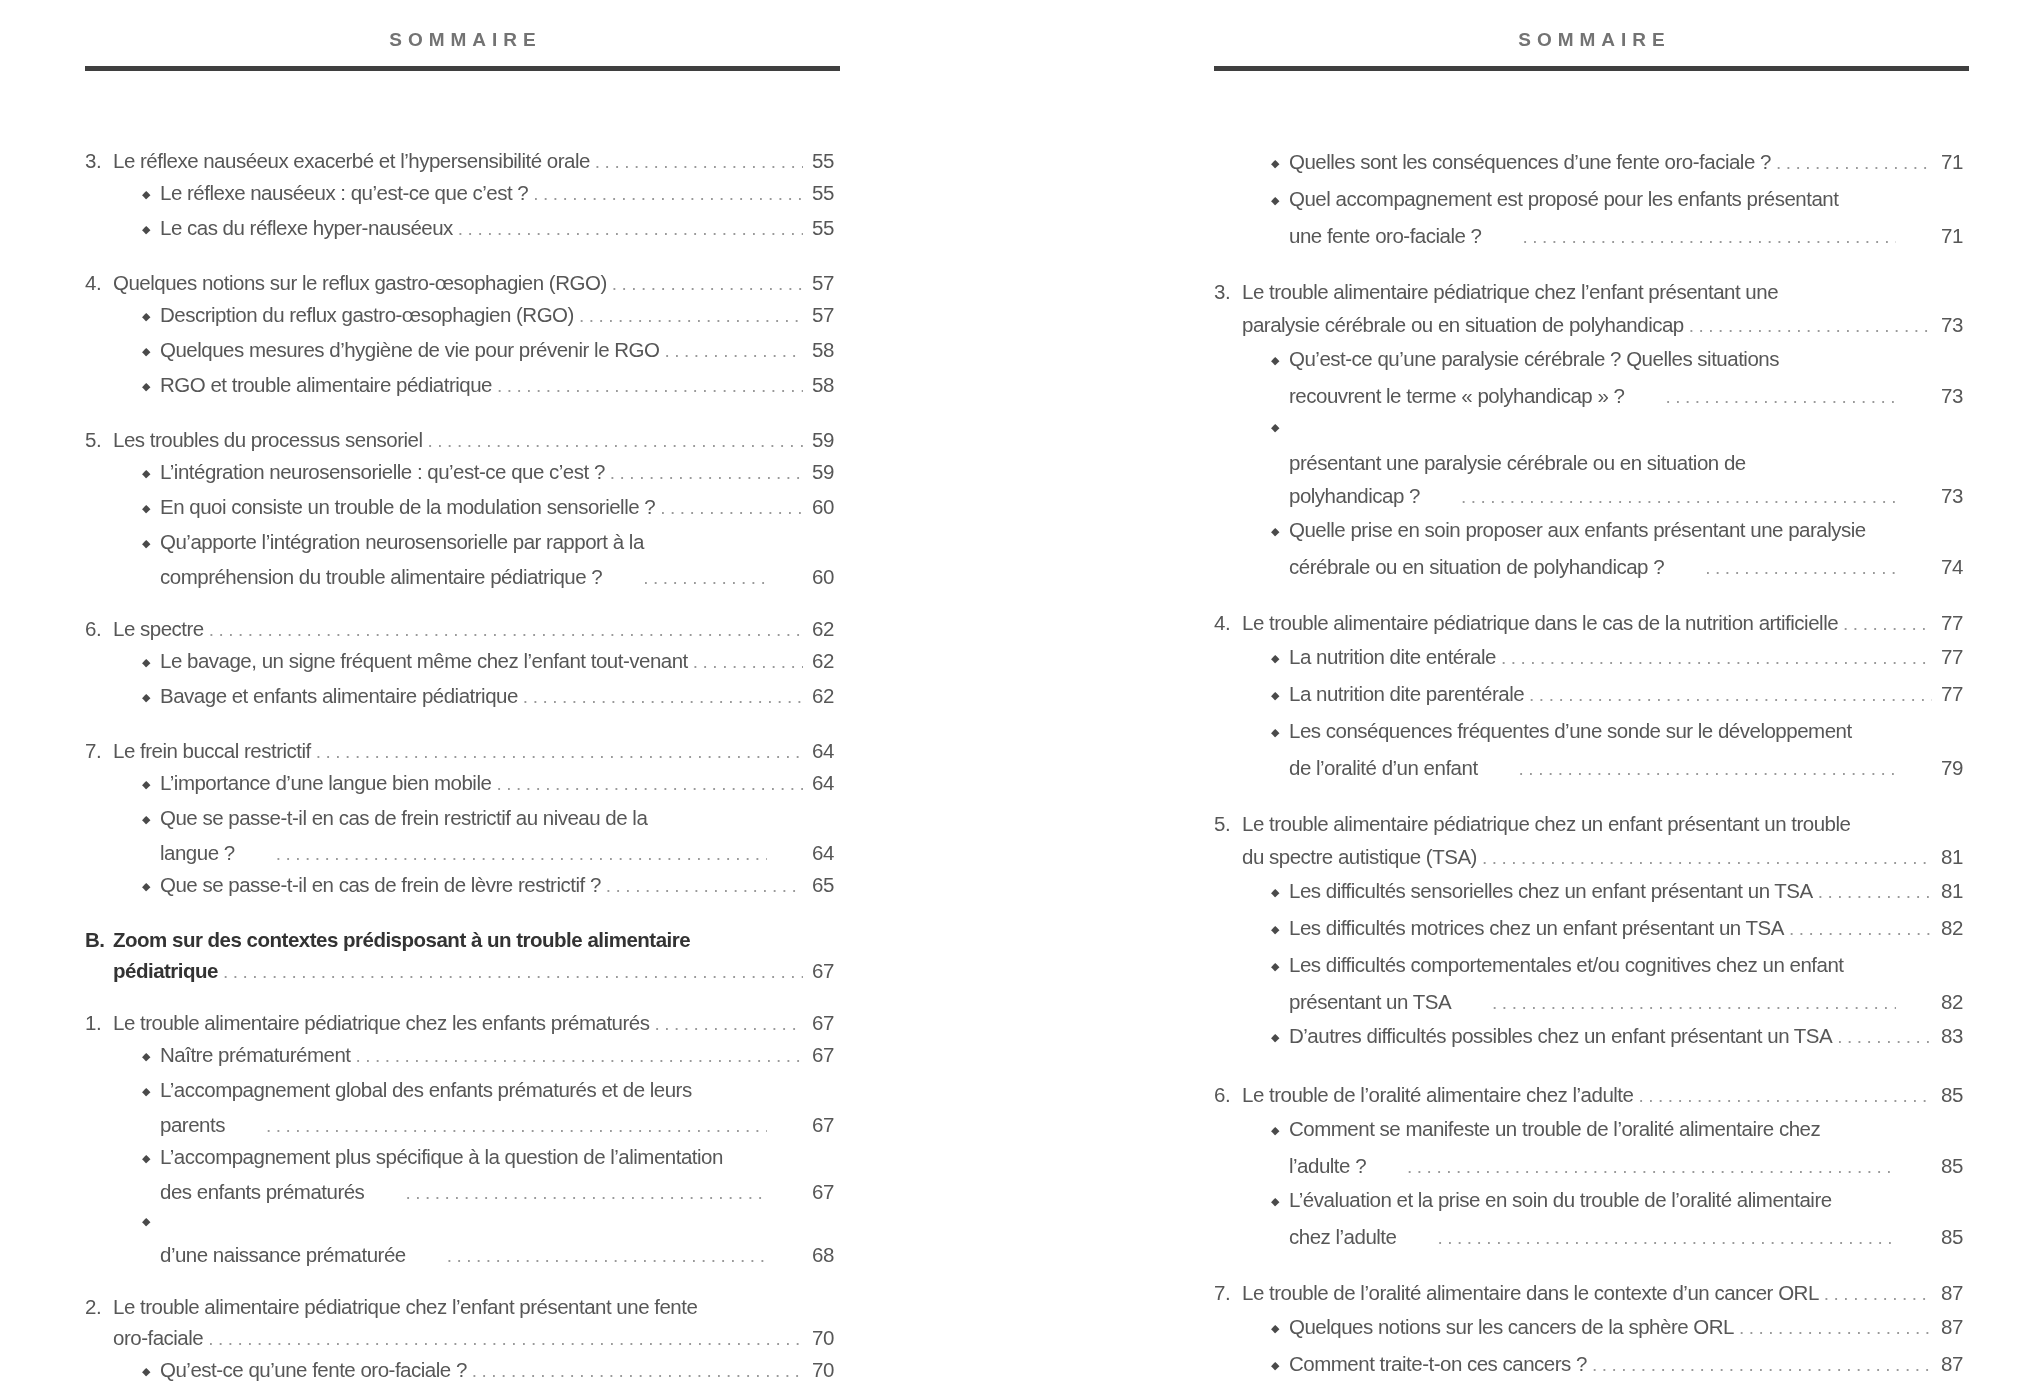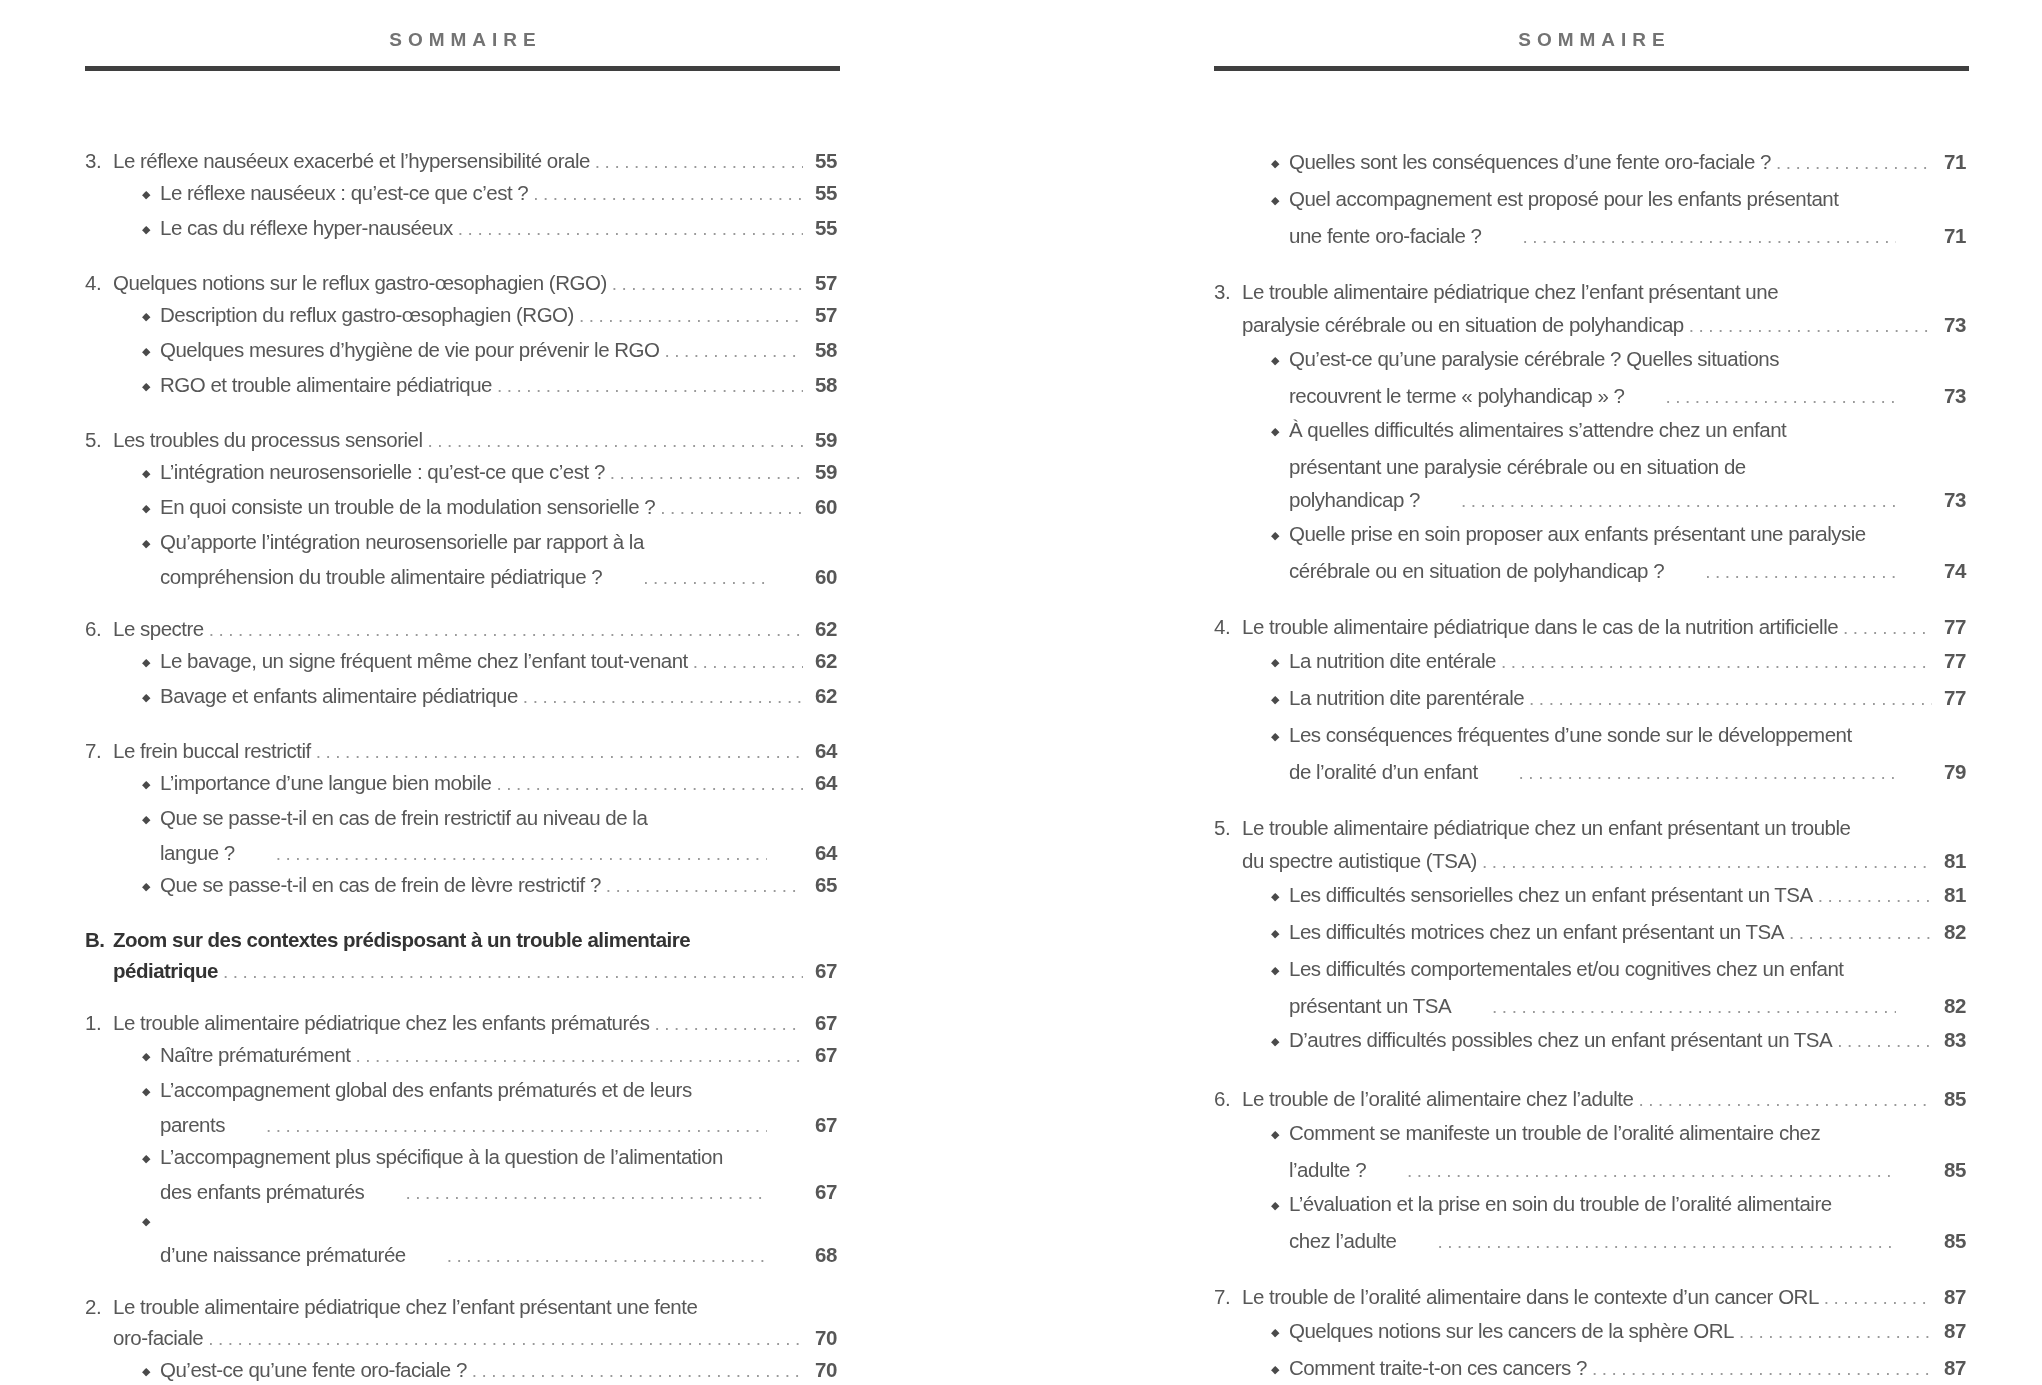--- a/index.html
+++ b/index.html
@@ -83,23 +83,23 @@
   }
   .leader::after {
     content: "..........................................................................................................................................................................................";
     font-size: 19px;
     letter-spacing: 4.5px;
   }
 
   .pagenum {
     flex: none;
     min-width: 28px;
-    text-align: center;
+    text-align: left;
     color: #575757;
-    font-weight: 700;
+    font-weight: 400;
   }
 </style>
 </head>
 <body>
 
 <div class="page" id="left-page">
   <div class="page-header">
     <span class="header-title">SOMMAIRE</span>
     <div class="header-rule"></div>
   </div>
@@ -378,21 +378,20 @@
         </div>
         <div class="line cont">
           <span class="text">recouvrent le terme « polyhandicap » ?</span>
           <span class="leader"></span>
           <span class="pagenum">73</span>
         </div>
       </div>
       <div class="entry bullet">
         <div class="line">
           <span class="bullet-marker">◆</span>
-          <span class="text">À quelles difficultés alimentaires s’attendre chez un enfant</span>
         </div>
         <div class="line cont">
           <span class="text">présentant une paralysie cérébrale ou en situation de</span>
         </div>
         <div class="line cont">
           <span class="text">polyhandicap ?</span>
           <span class="leader"></span>
           <span class="pagenum">73</span>
         </div>
       </div>

